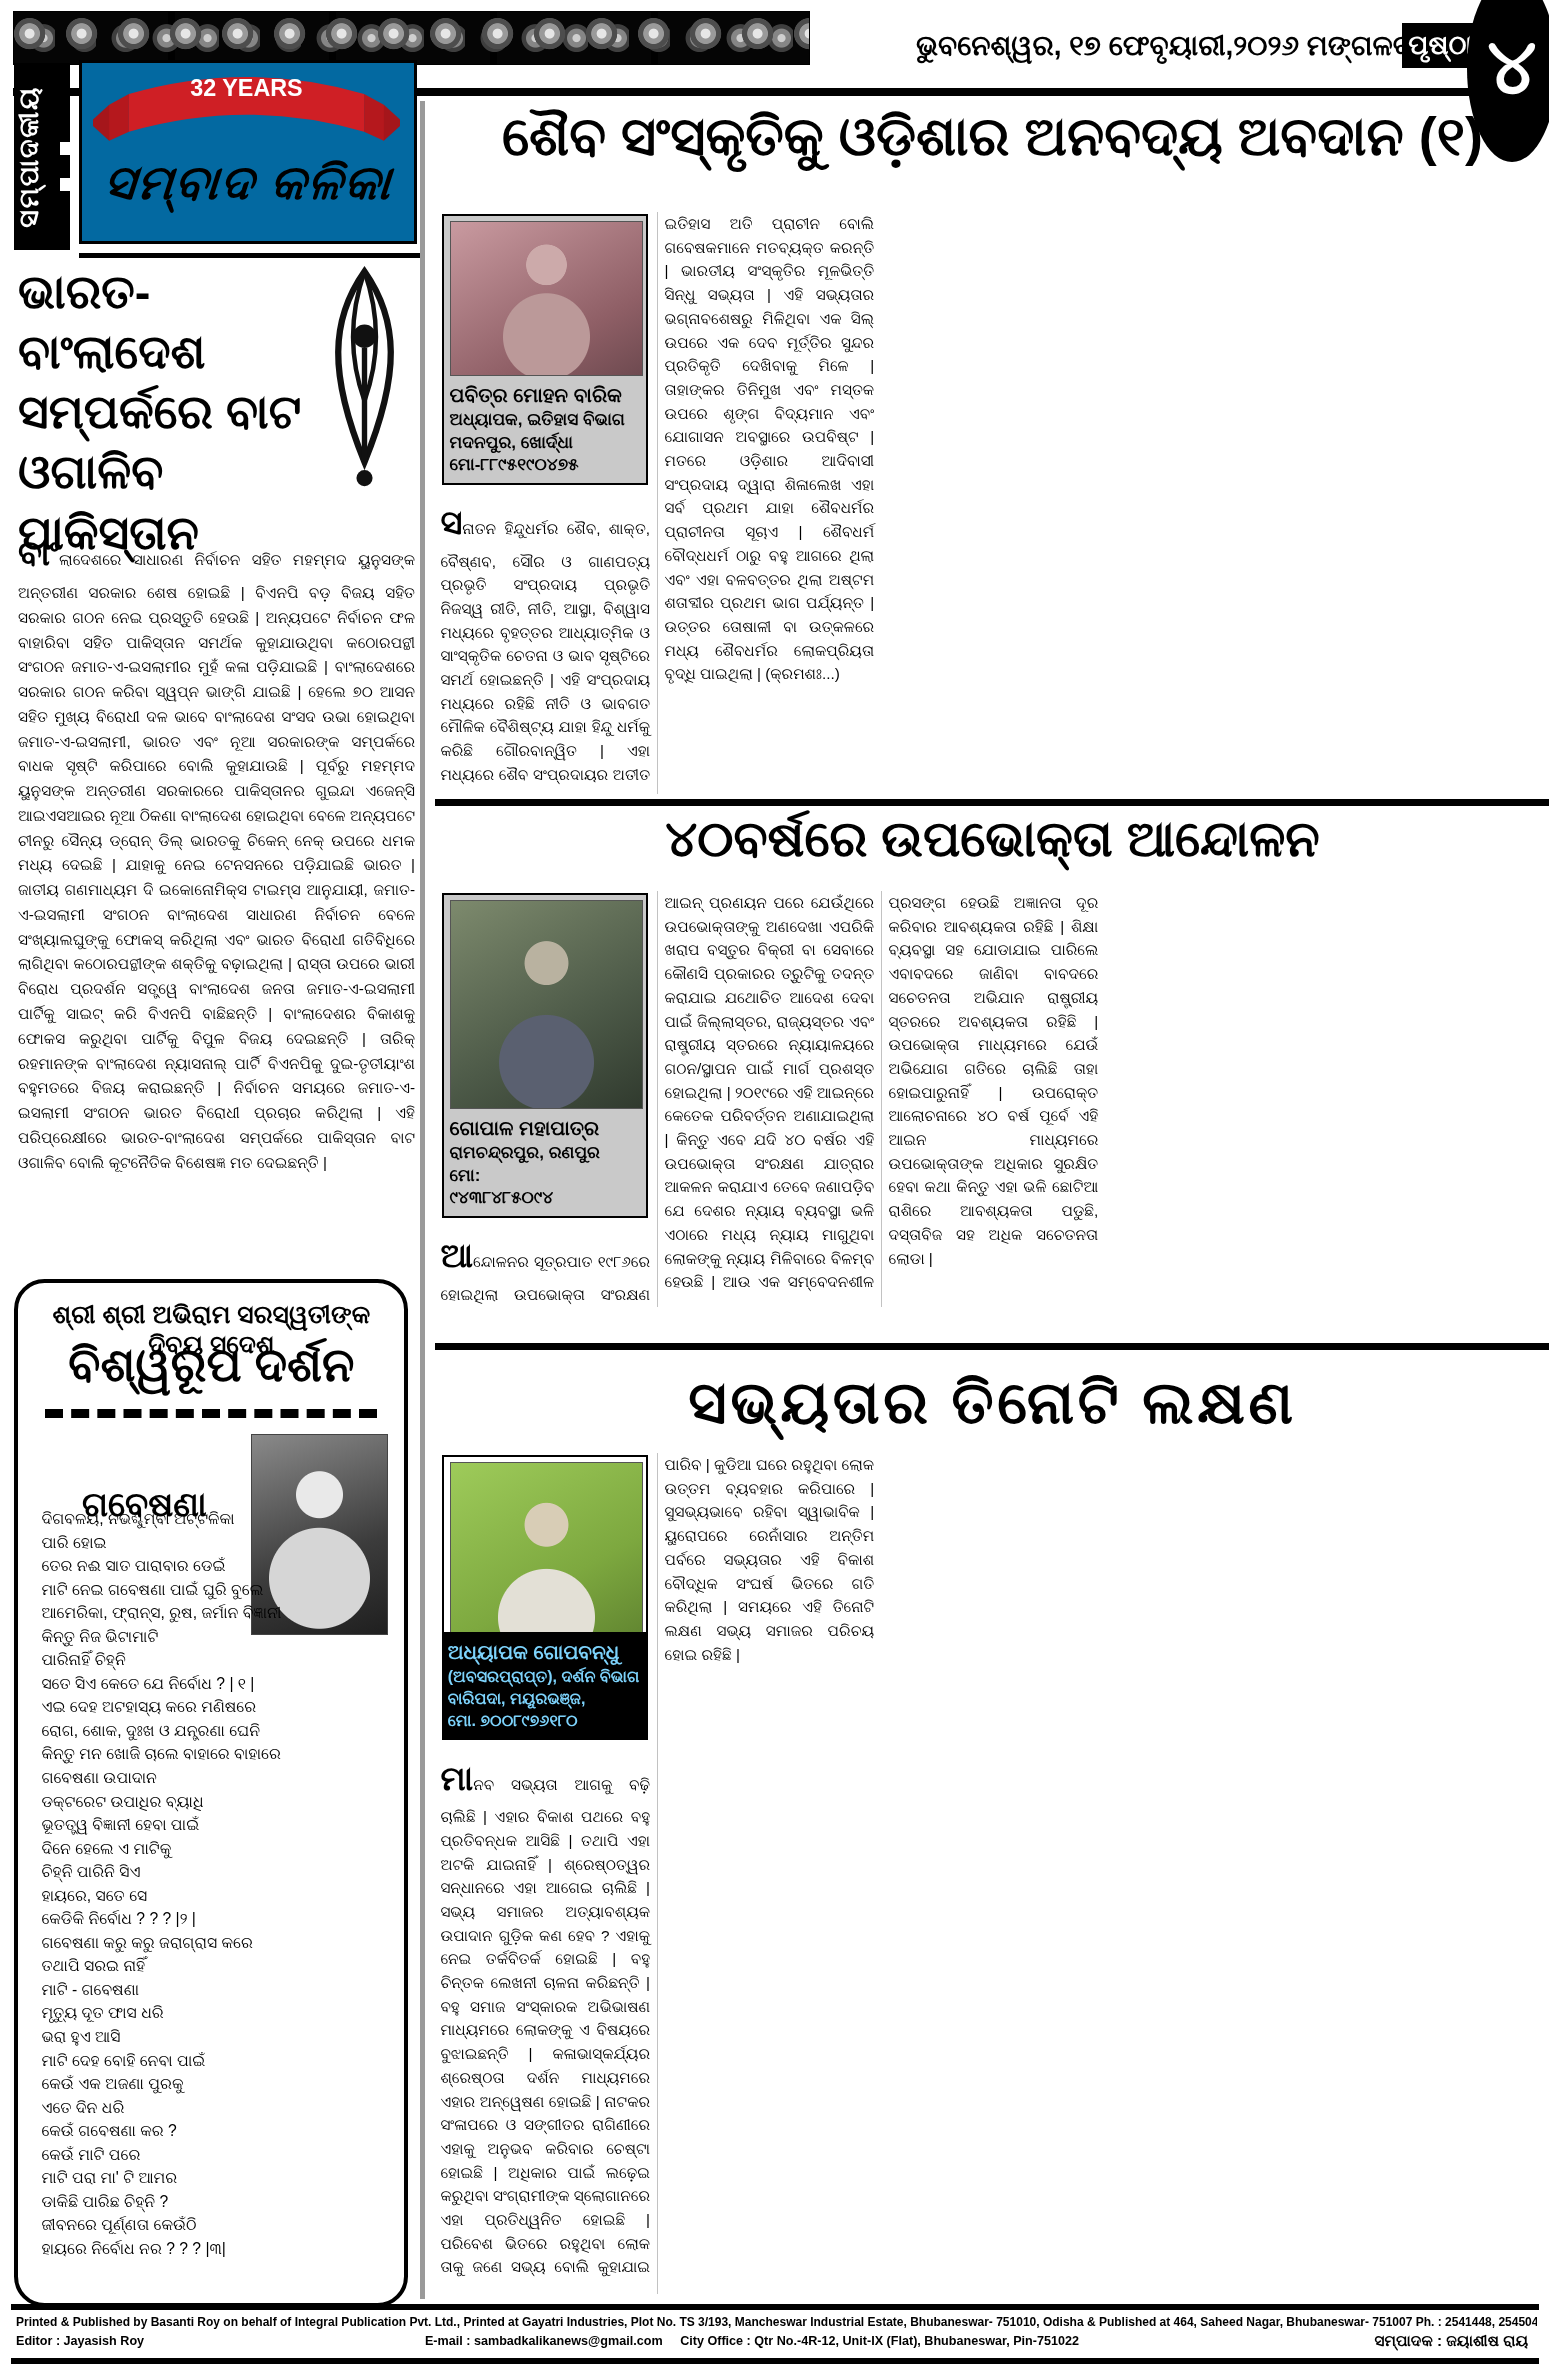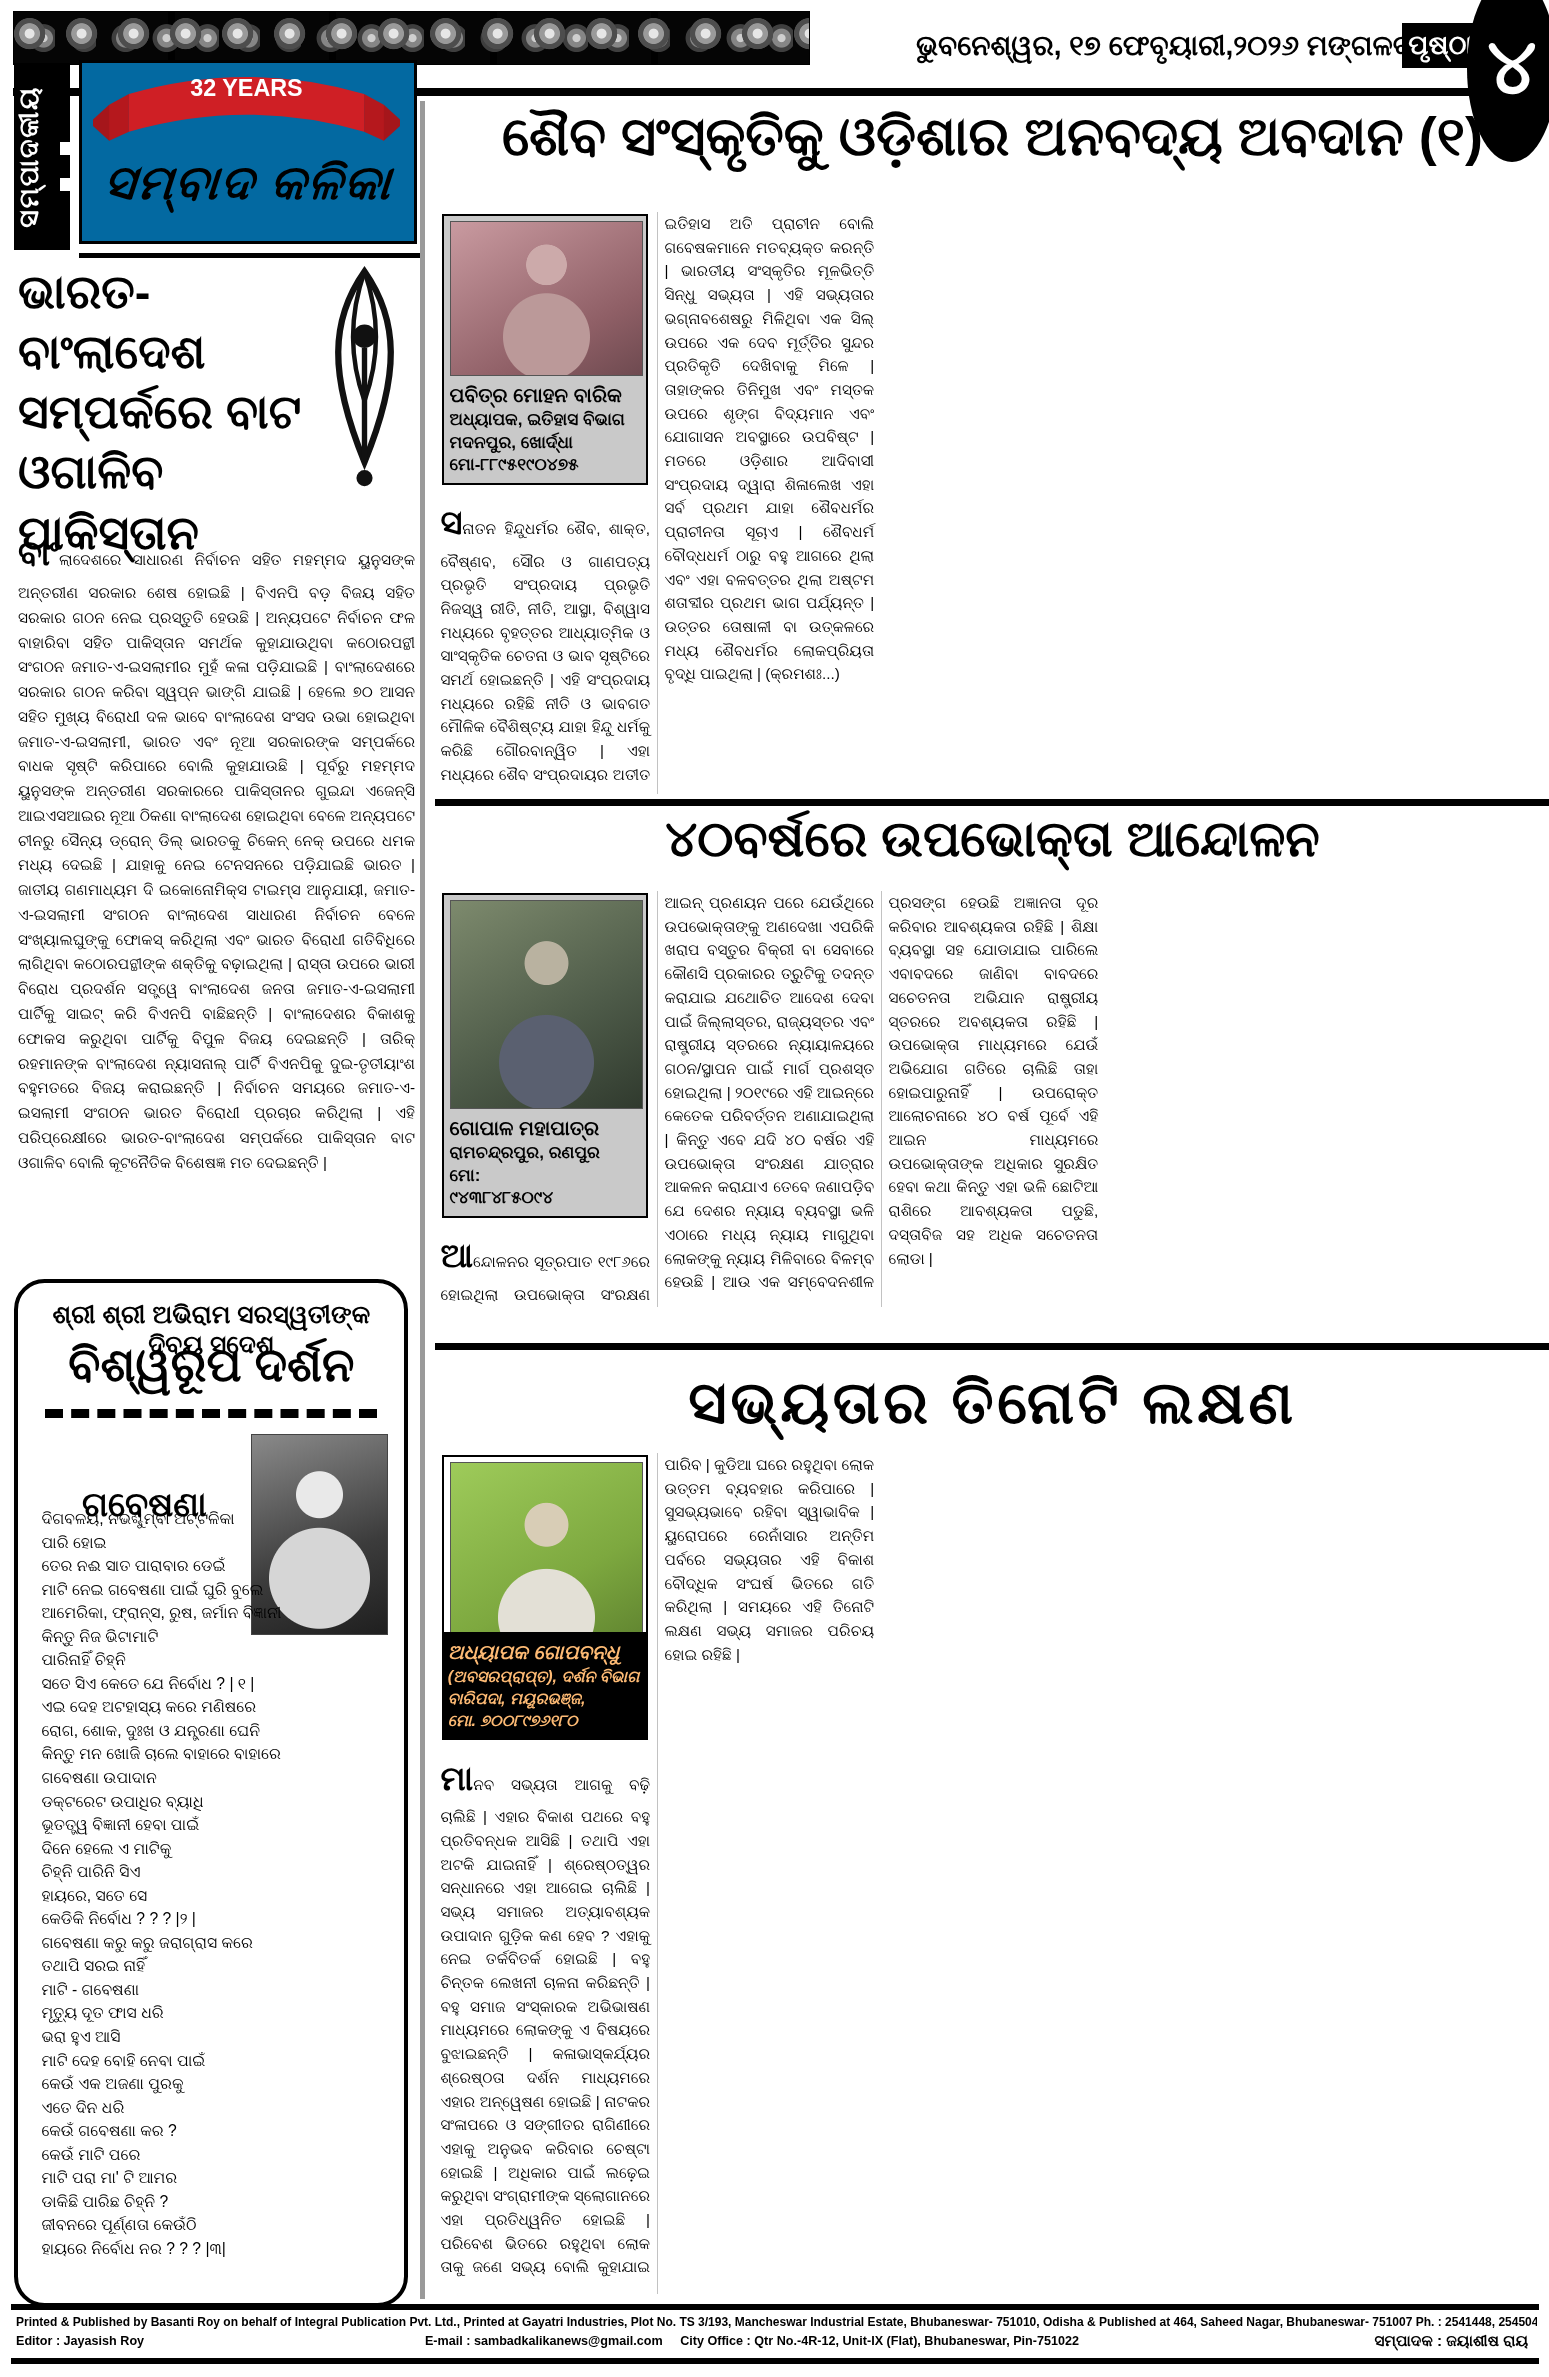--- a/index.html
+++ b/index.html
@@ -81,21 +81,21 @@
       radial-gradient(circle at 50% 30%, #b9b2a0 0 21.5px, transparent 22.4px),
       radial-gradient(circle at 50% 78%, #5a6070 0 47px, transparent 48px),
       linear-gradient(150deg,#7d8a6d,#4d5a48 60%,#303a2e);}
   .photo-c{background:
       radial-gradient(circle at 50% 32%, #d8cdb6 0 21.5px, transparent 22.4px),
       radial-gradient(circle at 50% 80%, #e3e0d6 0 48px, transparent 49px),
       linear-gradient(150deg,#9ecb5a,#7da83f 60%,#5c7f2e);}
   .author-lines{font-weight:bold;margin-top:5.4px;line-height:1.35;}
   .author-lines .l1{font-size:20px;}
   .author-lines .l2,.author-lines .l3,.author-lines .l4{font-size:17px;}
-  .caption-black{background:#000;color:#fdba74;margin:-25px -5.4px -5.4px -5.4px;padding:7.2px 3.6px;font-style:italic;}
+  .caption-black{background:#000;color:#7dd3fc;margin:-25px -5.4px -5.4px -5.4px;padding:7.2px 3.6px;}
   .caption-black .l1{font-size:20px;}
   .caption-black .l2,.caption-black .l3,.caption-black .l4{font-size:16px;}
 
   #article1{left:435px;top:101px;width:1115px;height:697px;}
   #article1 .art-headline{top:3.6px;font-size:54px;}
   #article1 .cols{top:111px;}
 
   #rule-a{left:435px;top:799px;width:1115px;height:7.2px;background:#000;}
 
   #article2{left:435px;top:808px;width:1115px;height:503px;}

